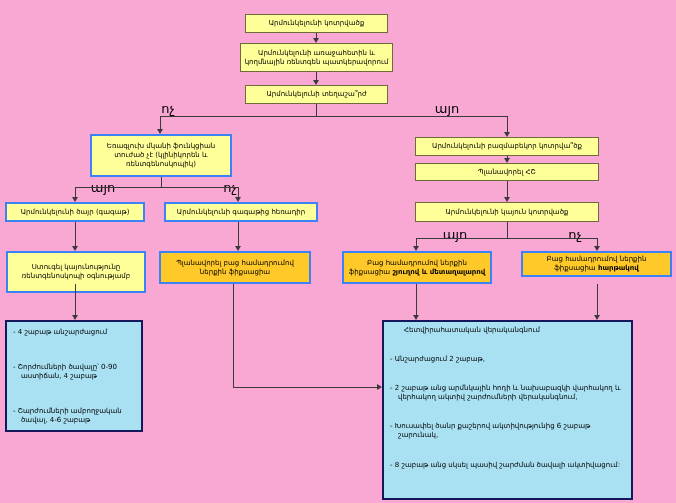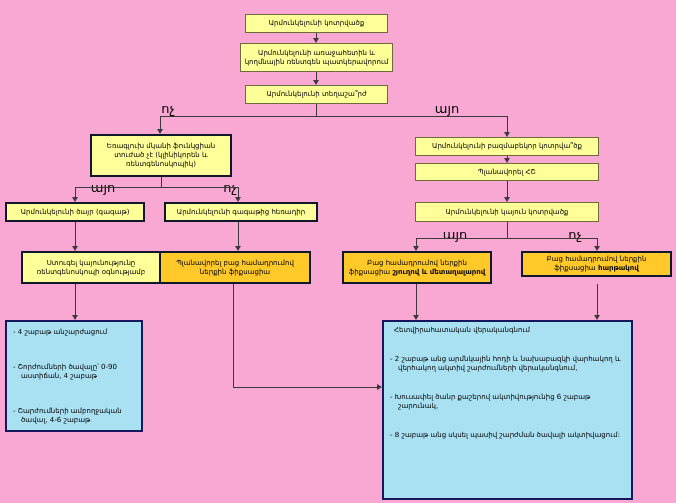--- a/index.html
+++ b/index.html
@@ -1,29 +1,29 @@
 <!DOCTYPE html>
 <html><head>
 <meta charset="utf-8">
 <style>
   html,body{margin:0;padding:0;background:#ffffff;}
   .canvas{position:relative;width:676px;height:503px;background:#f9a8d4;
           font-family:"DejaVu Sans",sans-serif;color:#000;overflow:hidden;}
   .node{position:absolute;box-sizing:border-box;display:flex;align-items:center;justify-content:center;
         text-align:center;font-size:7px;line-height:1.25;padding:1px 3px;background:#FFFF99;}
   .thin{border:1px solid #6b6b3c;}
-  .thick{border:2px solid #0f172a;}
+  .thick{border:2px solid #3b82f6;}
   .gold{background:#FFC929;}
   .panel{position:absolute;box-sizing:border-box;background:#A9E1F3;border:2px solid #16165A;
          font-size:7px;line-height:1.3;padding:4px 6px;text-align:left;}
   .bullet{padding-left:8px;text-indent:-8px;}
   .panel-l .bullet{margin-top:26px;}
   .panel-l .bullet:first-child{margin-top:2px;}
   .panel-r .bullet{margin-top:20px;}
-  .ptitle{margin:0 0 2px 4px;}
+  .ptitle{margin:0 0 2px 14px;}
   .vl{position:absolute;width:1px;background:#3a3a3a;}
   .hl{position:absolute;height:1px;background:#3a3a3a;}
   .ad{position:absolute;width:0;height:0;border-left:3px solid transparent;
       border-right:3px solid transparent;border-top:5px solid #3a3a3a;}
   .ar{position:absolute;width:0;height:0;border-top:3px solid transparent;
       border-bottom:3px solid transparent;border-left:5px solid #3a3a3a;}
   .lbl{position:absolute;font-size:13px;transform:translateX(-50%);white-space:nowrap;}
   b{font-weight:bold;}
 </style>
 </head>
@@ -31,40 +31,41 @@
 
 <div class="canvas">
 
   <div class="node thin" style="left:245px;top:14px;width:143px;height:19px">Արմունկելունի կոտրվածք</div>
   <div class="node thin" style="left:240px;top:43px;width:153px;height:29px">Արմունկելունի առաջահետին և կողմնային ռենտգեն պատկերավորում</div>
   <div class="node thin" style="left:245px;top:85px;width:143px;height:19px">Արմունկելունի տեղաշա՞րժ</div>
 
   <div class="node thick" style="left:90px;top:134px;width:142px;height:43px">Եռագլուխ մկանի ֆունկցիան տուժած չէ (կլինիկորեն և ռենտգենոսկոպիկ)</div>
   <div class="node thick" style="left:5px;top:202px;width:140px;height:20px">Արմունկելունի ծայր (գագաթ)</div>
   <div class="node thick" style="left:164px;top:202px;width:154px;height:20px">Արմունկելունի գագաթից հեռադիր</div>
-  <div class="node thick" style="left:21px;top:251px;width:140px;height:33px">Ստուգել կայունությունը ռենտգենոսկոպի օգնությամբ</div>
+  <div class="node thick" style="left:6px;top:251px;width:140px;height:42px">Ստուգել կայունությունը ռենտգենոսկոպի օգնությամբ</div>
   <div class="node thin" style="left:415px;top:137px;width:184px;height:19px">Արմունկելունի բազմաբեկոր կոտրվա՞ծք</div>
 
   <div class="node thick gold" style="left:159px;top:251px;width:152px;height:33px">Պլանավորել բաց համադրումով ներքին ֆիքսացիա</div>
   <div class="node thin" style="left:415px;top:163px;width:184px;height:18px">Պլանավորել ՀՇ</div>
   <div class="node thin" style="left:415px;top:202px;width:184px;height:20px">Արմունկելունի կայուն կոտրվածք</div>
   <div class="node thick gold" style="left:342px;top:251px;width:150px;height:33px">
     <span><span>Բաց համադրումով ներքին ֆիքսացիա </span><b>շյուղով և մետաղալարով</b></span>
   </div>
   <div class="node thick gold" style="left:521px;top:251px;width:151px;height:26px">
     <span><span>Բաց համադրումով ներքին ֆիքսացիա </span><b>հարթակով</b></span>
   </div>
 
   <div class="panel panel-l" style="left:5px;top:320px;width:138px;height:112px">
     <div class="bullet">- 4 շաբաթ անշարժացում</div>
     <div class="bullet">- Շորժումների ծավալը՝ 0-90 աստիճան, 4 շաբաթ</div>
     <div class="bullet">- Շարժումների ամբողջական ծավալ, 4-6 շաբաթ</div>
   </div>
   <div class="panel panel-r" style="left:382px;top:320px;width:251px;height:180px">
     <div class="ptitle">Հետվիրահատական վերականգնում</div>
+    <div class="bullet">- Անշարժացում 2 շաբաթ,</div>
     <div class="bullet">- 2 շաբաթ անց արմնկային հոդի և նախաբազկի վարհակող և վերհակող ակտիվ շարժումների վերականգնում,</div>
     <div class="bullet">- Խուսափել ծանր քաշերով ակտիվությունից 6 շաբաթ շարունակ,</div>
     <div class="bullet">- 8 շաբաթ անց սկսել պասիվ շարժման ծավալի ակտիվացում:</div>
   </div>
 
   <div class="lbl" style="left:168px;top:101px">ոչ</div>
   <div class="lbl" style="left:447px;top:101px">այո</div>
   <div class="lbl" style="left:103px;top:180px">այո</div>
   <div class="lbl" style="left:230px;top:180px">ոչ</div>
   <div class="lbl" style="left:455px;top:227px">այո</div>

